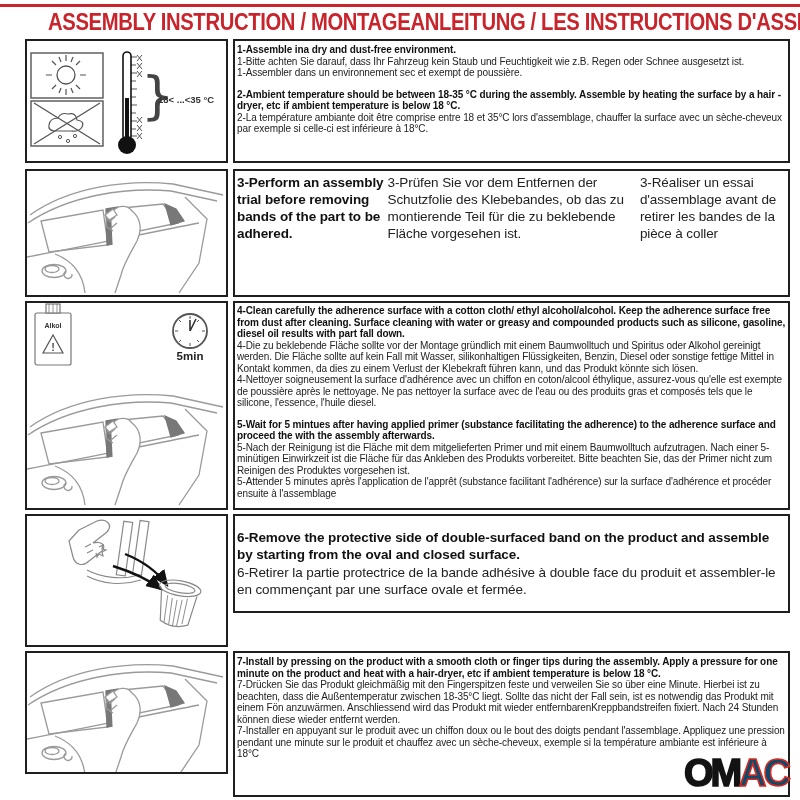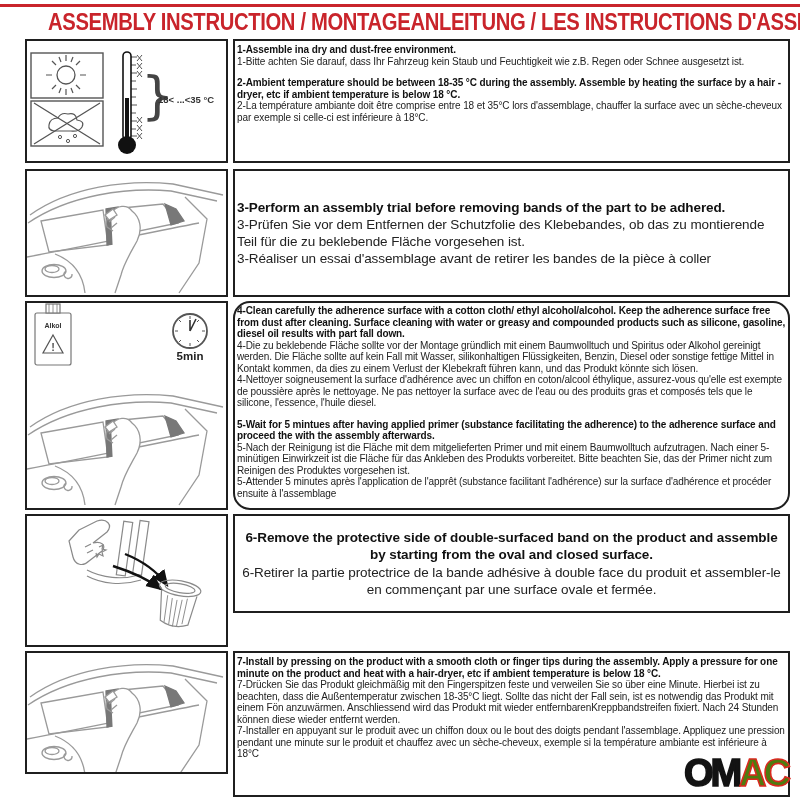--- a/index.html
+++ b/index.html
@@ -5,35 +5,35 @@
   * { box-sizing: border-box; margin: 0; padding: 0; }
   html,body { width:800px; height:800px; background:#fff; font-family:"Liberation Sans", sans-serif; color:#222; position:relative; overflow:hidden; }
   .red-rule { position:absolute; top:4px; left:0; width:800px; height:3px; background:#C9242B; }
   .page-title { position:absolute; top:9px; left:0; width:800px; text-align:center; font-size:23px; font-weight:bold; color:#C9242B; letter-spacing:-0.4px; transform:scaleX(0.88); transform-origin:center; white-space:nowrap; }
   .cell { position:absolute; border:2px solid #1f1f1f; background:#fff; overflow:hidden; }
   .lcell { left:25px; width:203px; }
   .rcell { left:233px; width:557px; padding:3px 2px; }
   .l1 { top:39px;  height:124px; }
   .r1 { top:39px;  height:124px; }
   .l2 { top:169px; height:128px; }
-  .r2 { top:169px; height:128px; display:flex; flex-direction:column; justify-content:center; }
+  .r2 { top:169px; height:128px; display:flex; flex-direction:row; justify-content:center; }
   .l3 { top:301px; height:209px; }
-  .r3 { top:301px; height:209px; padding-top:2px;border-radius:17px; }
+  .r3 { top:301px; height:209px; padding-top:2px; }
   .l4 { top:514px; height:133px; }
-  .r4 { top:514px; height:99px; display:flex; flex-direction:column; justify-content:center;text-align:center; }
+  .r4 { top:514px; height:99px; display:flex; flex-direction:column; justify-content:center; }
   .l5 { top:651px; height:123px; }
   .r5 { top:651px; height:146px; }
   .small { font-size:10px; line-height:1.15; letter-spacing:-0.1px; }
   .big   { font-size:13.5px; line-height:1.27; letter-spacing:-0.1px; }
   .en { font-weight:bold; color:#111; }
   .gap { height:10px; }
   svg { display:block; }
   .logo { position:absolute; right:12px; bottom:8px; background:#fff; padding:2px 0 0 10px; font-weight:bold; font-size:38px; line-height:1; letter-spacing:-3px; white-space:nowrap; }
   .logo-black { color:#131313; -webkit-text-stroke:1.6px #131313; }
-  .logo-red   { color:#4d7c0f;margin-top:28px; -webkit-text-stroke:1.6px #D9291F; }
+  .logo-red   { color:#0c4a6e;margin-top:28px; -webkit-text-stroke:1.6px #D9291F; }
   .defs-hidden { position:absolute; width:0; height:0; }
 </style>
 </head>
 <body>
 
 <svg class="defs-hidden" aria-hidden="true">
   <defs>
     <g id="car-art" stroke="#9a9a9a" fill="none" stroke-width="1.3">
       <path d="M3 44 C 42 16, 100 8, 146 13 L 196 24"></path>
       <path d="M1 52 C 42 24, 100 16, 144 20 L 190 30"></path>
@@ -89,20 +89,21 @@
       <rect x="98" y="57" width="4" height="42" fill="#111"></rect>
       <circle cx="100" cy="104" r="9" fill="#111"></circle>
       <text x="114" y="72" font-size="52" fill="#444" font-family="DejaVu Sans, sans-serif">}</text>
       <text x="131" y="62" font-size="9.5" font-weight="bold" fill="#333">18&lt; ...&lt;35 °C</text>
     </g>
   </svg>
 </div>
 <div class="cell rcell r1 small">
   <div class="en">1-Assemble ina dry and dust-free environment.</div>
   <div>1-Bitte achten Sie darauf, dass Ihr Fahrzeug kein Staub und Feuchtigkeit wie z.B. Regen oder Schnee ausgesetzt ist.</div>
+  <div>1-Assembler dans un environnement sec et exempt de poussière.</div>
   <div class="gap"></div>
   <div class="en">2-Ambient temperature should be between 18-35 °C  during the assembly. Assemble by heating the surface by a hair -dryer, etc if ambient temperature is below 18 °C.</div>
   <div>2-La température ambiante doit être comprise entre 18 et 35°C lors d'assemblage, chauffer la surface avec un sèche-cheveux par exemple si celle-ci est inférieure à 18°C.</div>
 </div>
 
 <div class="cell lcell l2">
   <svg viewBox="0 0 199 124" width="199" height="124">
     <use href="#car-art"></use>
   </svg>
 </div>

